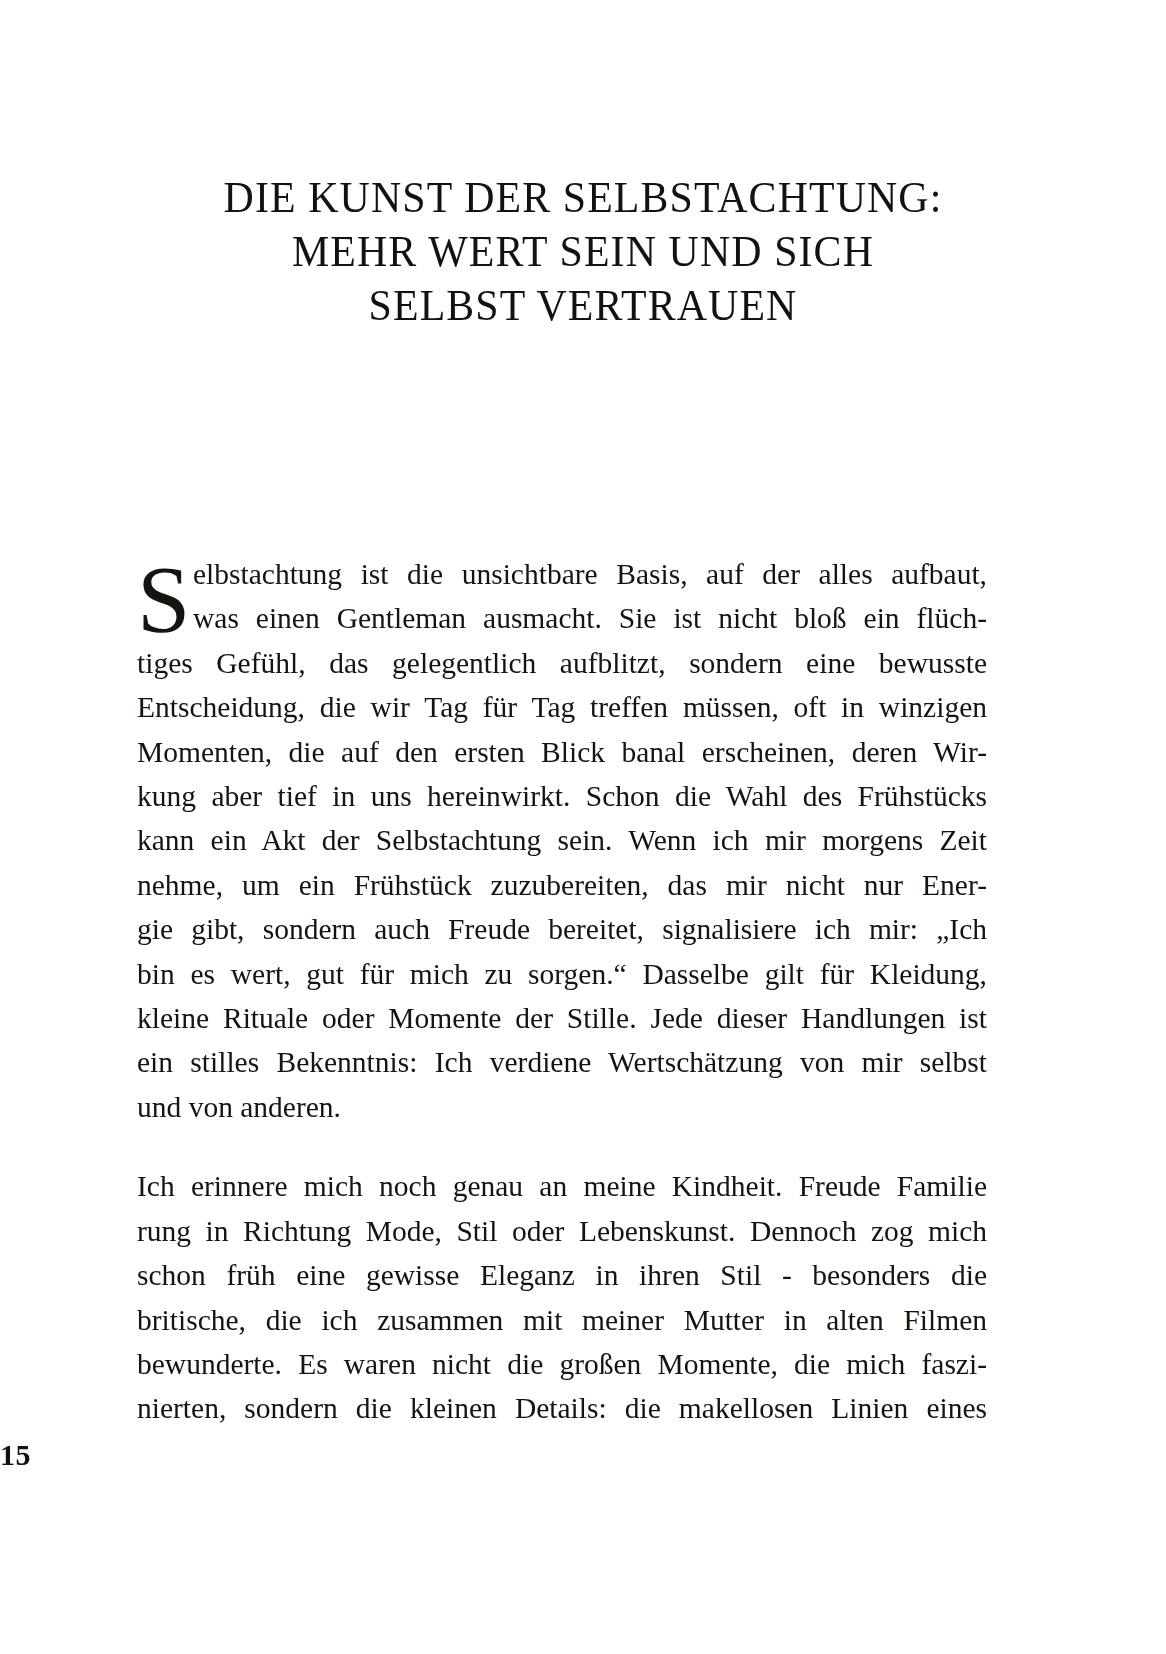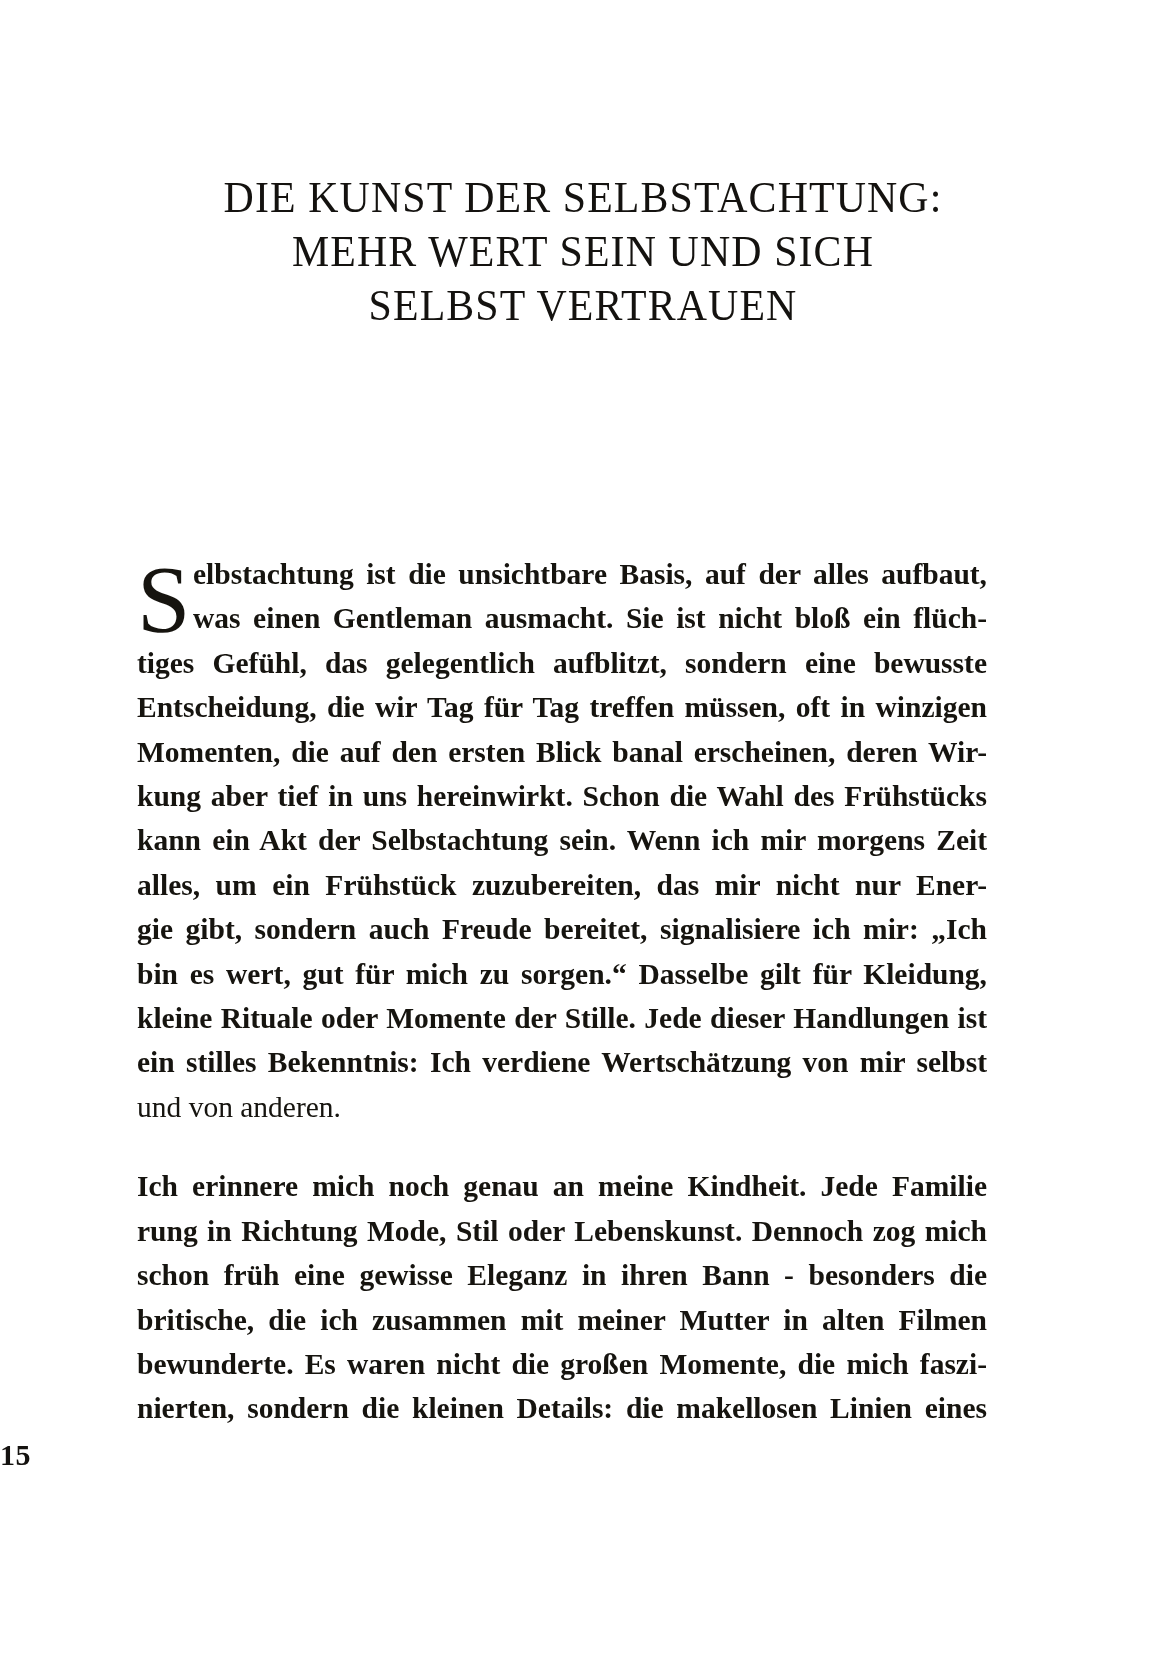--- a/index.html
+++ b/index.html
@@ -55,21 +55,20 @@
   .para .ln {
     display: block;
     white-space: nowrap;
   }
   
   .para .ln.j {
     display: block;
     text-align: justify;
     text-align-last: justify;
     white-space: normal;
-    font-weight: bold;
   }
 
   
   .dropcap {
     position: absolute;
     left: 0px;
     top: 0px;
     font-family: "Liberation Serif", "DejaVu Serif", serif;
     font-size: 96px;
     line-height: 96px;
@@ -116,32 +115,32 @@
 
     <div class="para has-dropcap">
       <span class="dropcap">S</span>
       <span class="ln j indent1">elbstachtung ist die unsichtbare Basis, auf der alles aufbaut,</span>
       <span class="ln j indent2">was einen Gentleman ausmacht. Sie ist nicht bloß ein flüch-</span>
       <span class="ln j">tiges Gefühl, das gelegentlich aufblitzt, sondern eine bewusste</span>
       <span class="ln j">Entscheidung, die wir Tag für Tag treffen müssen, oft in winzigen</span>
       <span class="ln j">Momenten, die auf den ersten Blick banal erscheinen, deren Wir-</span>
       <span class="ln j">kung aber tief in uns hereinwirkt. Schon die Wahl des Frühstücks</span>
       <span class="ln j">kann ein Akt der Selbstachtung sein. Wenn ich mir morgens Zeit</span>
-      <span class="ln j">alles, um ein Frühstück zuzubereiten, das mir nicht nur Ener-</span>
+      <span class="ln j">nehme, um ein Frühstück zuzubereiten, das mir nicht nur Ener-</span>
       <span class="ln j">gie gibt, sondern auch Freude bereitet, signalisiere ich mir: „Ich</span>
       <span class="ln j">bin es wert, gut für mich zu sorgen.“ Dasselbe gilt für Kleidung,</span>
       <span class="ln j">kleine Rituale oder Momente der Stille. Jede dieser Handlungen ist</span>
       <span class="ln j">ein stilles Bekenntnis: Ich verdiene Wertschätzung von mir selbst</span>
       <span class="ln">und von anderen.</span>
     </div>
 
     <div class="para">
-      <span class="ln j">Ich erinnere mich noch genau an meine Kindheit. Jede Familie</span>
+      <span class="ln j">Ich erinnere mich noch genau an meine Kindheit. Freude Familie</span>
       <span class="ln j">rung in Richtung Mode, Stil oder Lebenskunst. Dennoch zog mich</span>
-      <span class="ln j">schon früh eine gewisse Eleganz in ihren Bann - besonders die</span>
+      <span class="ln j">schon früh eine gewisse Eleganz in ihren Stil - besonders die</span>
       <span class="ln j">britische, die ich zusammen mit meiner Mutter in alten Filmen</span>
       <span class="ln j">bewunderte. Es waren nicht die großen Momente, die mich faszi-</span>
       <span class="ln j">nierten, sondern die kleinen Details: die makellosen Linien eines</span>
     </div>
 
   </div>
 
   <div class="folio">15</div>
 
 </div>

